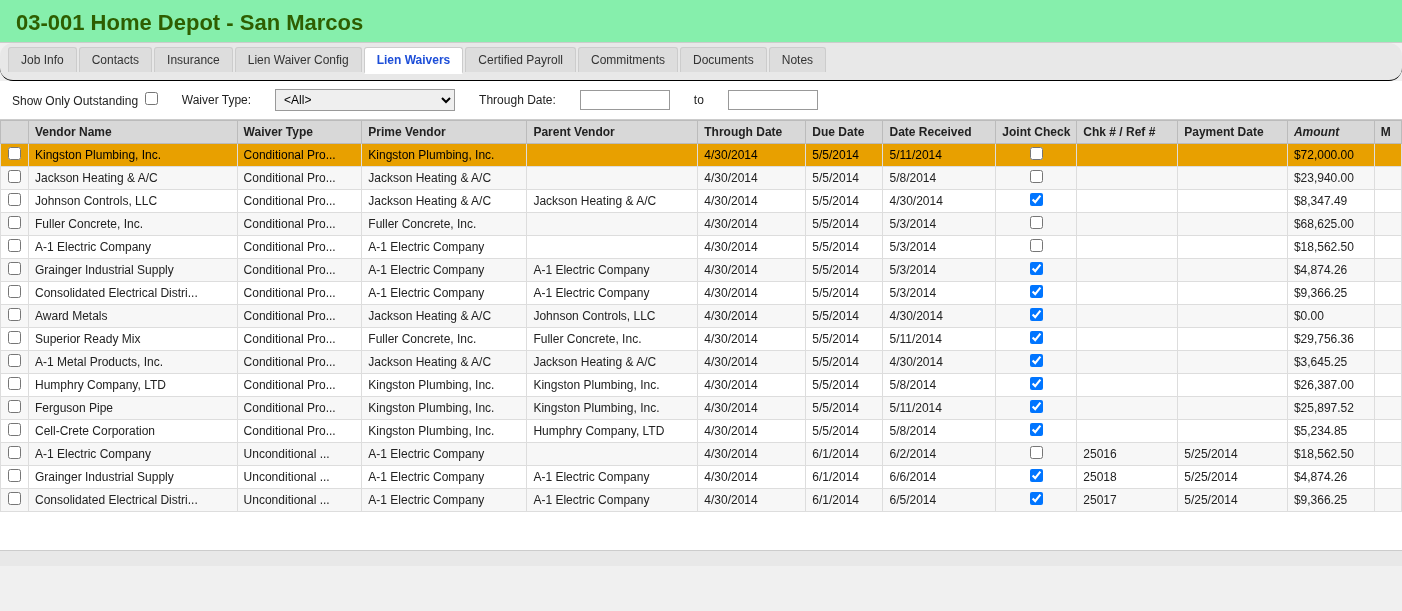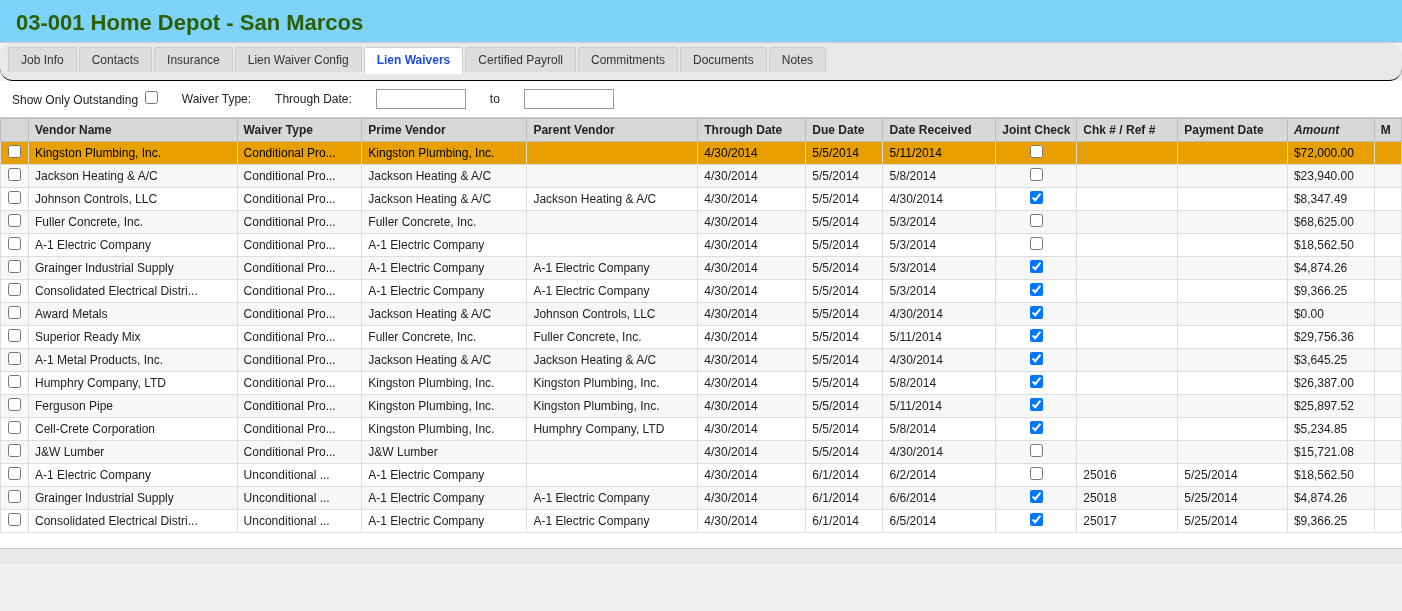--- a/index.html
+++ b/index.html
@@ -1,19 +1,19 @@
 <!DOCTYPE html>
 <html><head>
   <meta charset="utf-8">
   <style>
     * { box-sizing: border-box; margin: 0; padding: 0; }
     body { font-family: Arial, sans-serif; font-size: 12px; background: #f0f0f0; color: #222; }
 
     .title-bar {
-      background: #7dd3fc;
+      background: #86efac;
       padding: 10px 16px 6px 16px;
       border-bottom: 1px solid #ccc;
     }
     .title-bar h1 {
       font-size: 22px;
       font-weight: bold;
       color: #2e5e00;
     }
 
     .tabs {
@@ -130,20 +130,23 @@
     <div class="tab">Documents</div>
     <div class="tab">Notes</div>
   </div>
 
 <div class="toolbar">
   <label>
     <span>Show Only Outstanding</span>
     &nbsp;<input type="checkbox" style="">
   </label>
   <span>Waiver Type:</span>
+  <select>
+    <option>&lt;All&gt;</option>
+  </select>
   <span>Through Date:</span>
   <input type="text" value="" style="">
   <span>to</span>
   <input type="text" value="" style="">
 </div>
 
 <div class="table-container">
   <table>
     <thead id="table-head">
         <tr>
@@ -353,35 +356,20 @@
           <td>5/5/2014</td>
           <td>5/8/2014</td>
           <td class="chk-col"><input type="checkbox" class="row-check" checked="" style=""></td>
           <td></td>
           <td></td>
           <td class="amount-col">$5,234.85</td>
           <td></td>
         </tr>
         <tr>
           <td class="chk-col"><input type="checkbox" class="row-check" style=""></td>
-          <td>J&amp;W Lumber</td>
-          <td>Conditional Pro...</td>
-          <td>J&amp;W Lumber</td>
-          <td></td>
-          <td>4/30/2014</td>
-          <td>5/5/2014</td>
-          <td>4/30/2014</td>
-          <td class="chk-col"><input type="checkbox" class="row-check" style=""></td>
-          <td></td>
-          <td></td>
-          <td class="amount-col">$15,721.08</td>
-          <td></td>
-        </tr>
-        <tr>
-          <td class="chk-col"><input type="checkbox" class="row-check" style=""></td>
           <td>A-1 Electric Company</td>
           <td>Unconditional ...</td>
           <td>A-1 Electric Company</td>
           <td></td>
           <td>4/30/2014</td>
           <td>6/1/2014</td>
           <td>6/2/2014</td>
           <td class="chk-col"><input type="checkbox" class="row-check" style=""></td>
           <td>25016</td>
           <td>5/25/2014</td>

